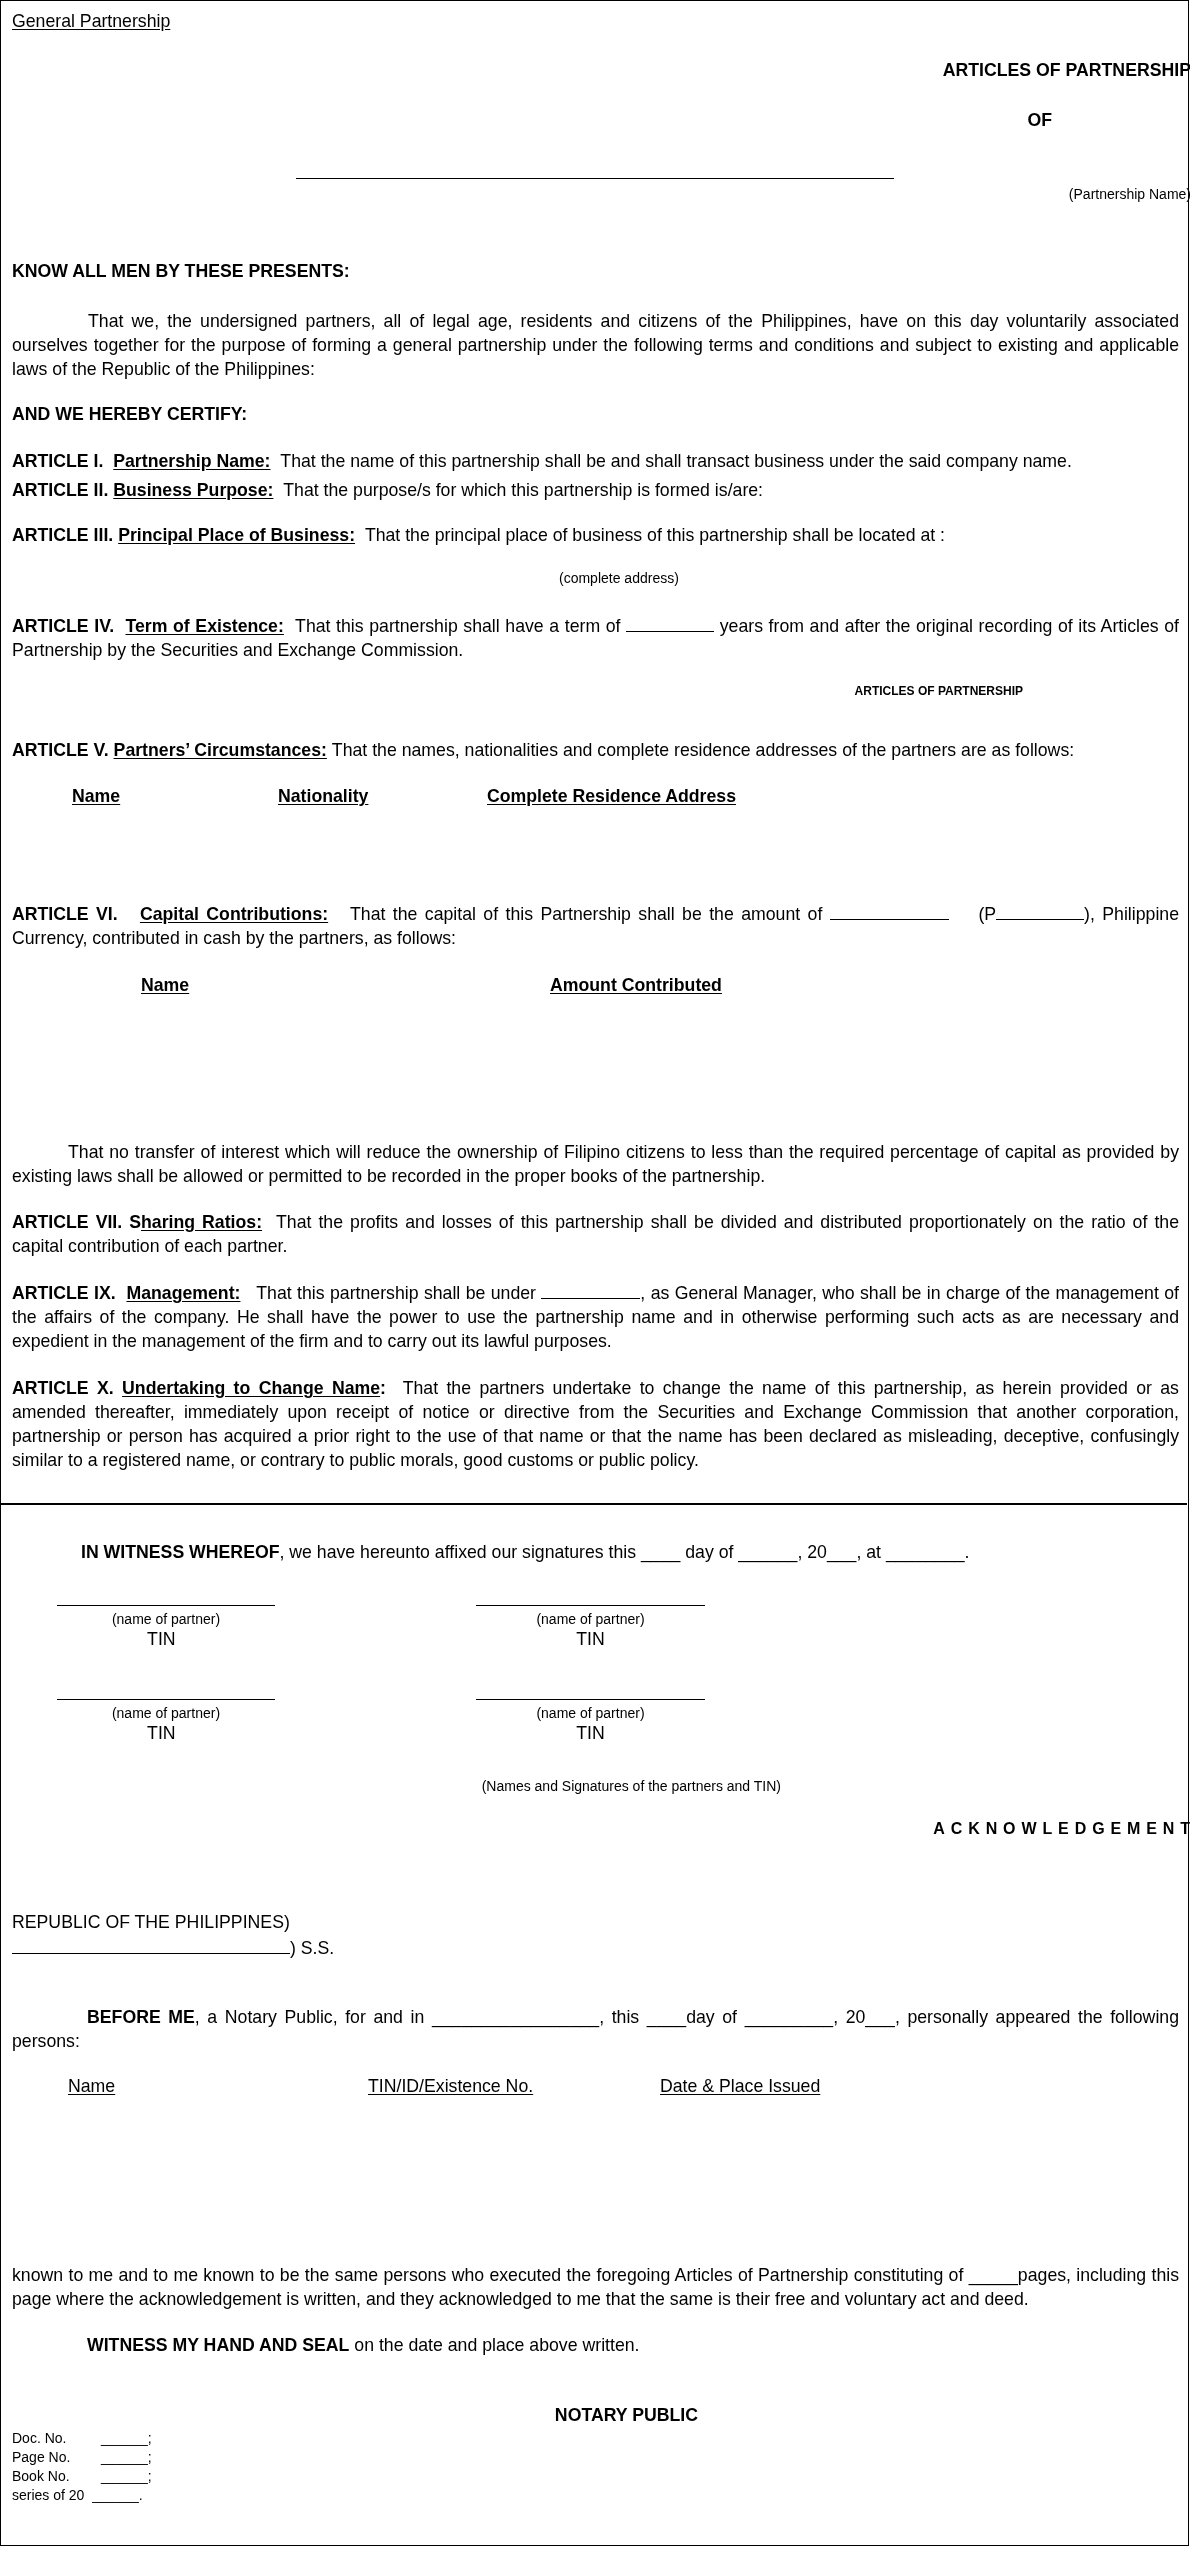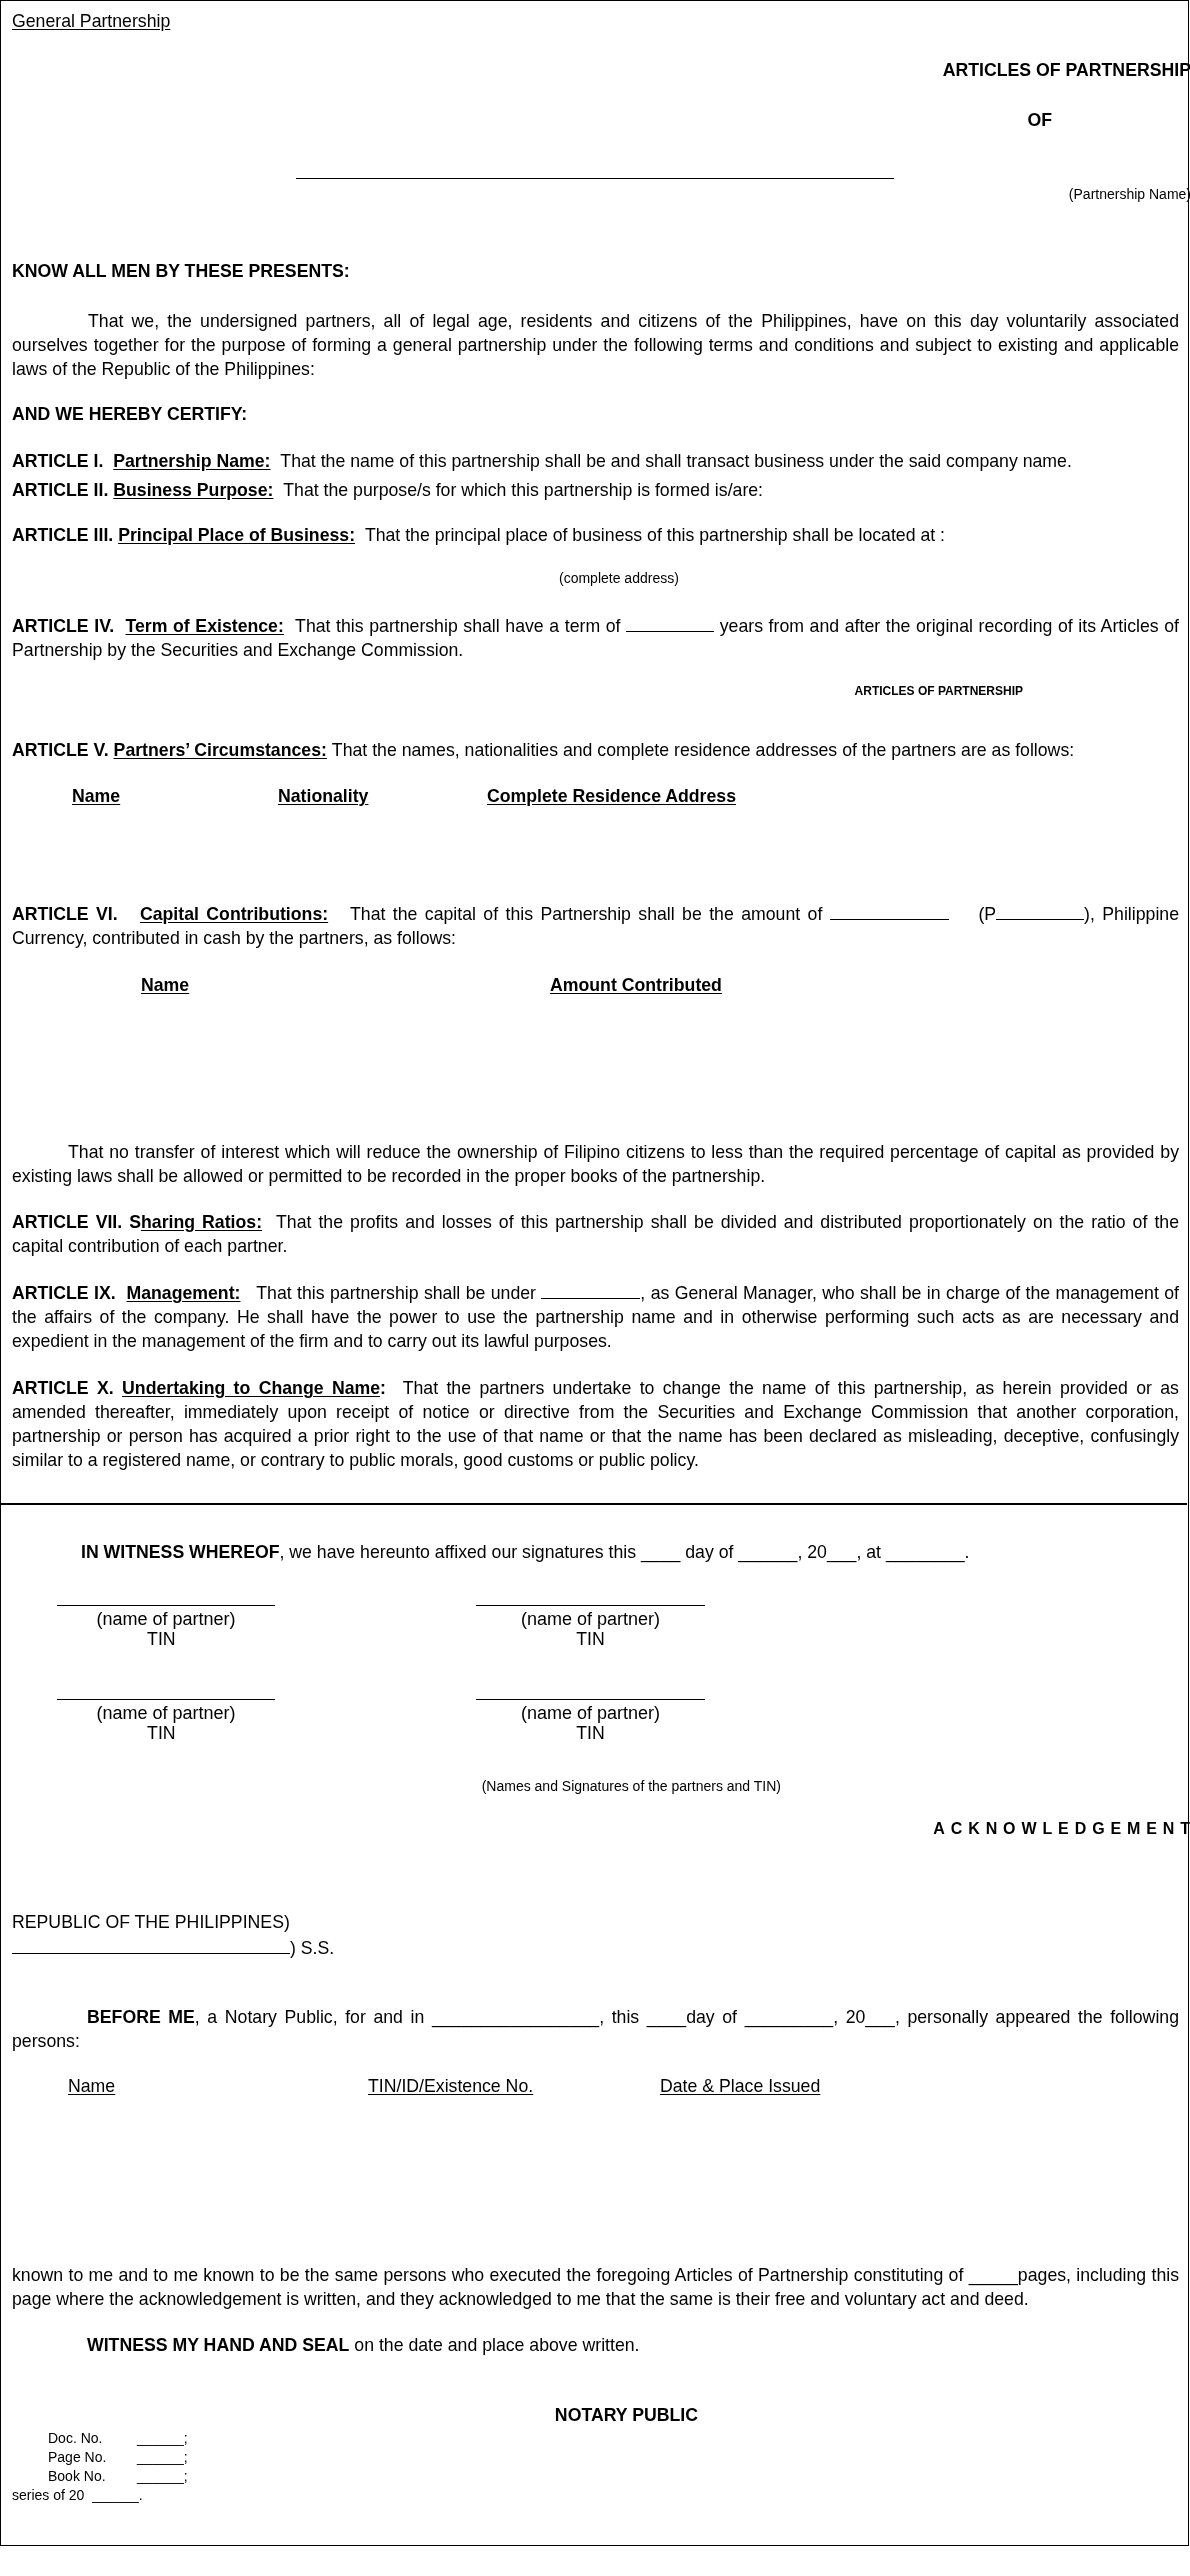--- a/index.html
+++ b/index.html
@@ -14,24 +14,24 @@
   .u { text-decoration: underline; text-underline-offset: 1.9px; }
   .c { text-align: right; }
   .par { position: absolute; left: 12px; width: 1167px; font-size: 17.7px; line-height: 24px;
          text-align: justify; }
   .small { font-size: 14px; }
   .tiny  { font-size: 12px; }
   .line  { position: absolute; height: 0; border-top: 1.9px solid #000; }
   .blank { display: inline-block; border-bottom: 1.4px solid #000; height: 16px; vertical-align: baseline; }
   .sig { position: absolute; text-align: center; }
   .sig .sline { border-top: 1.4px solid #000; margin: 0 auto; }
-  .sig .sname { font-size: 18px; line-height: 18.6px; margin-top: 3.7px; }
+  .sig .sname { font-size: 14px; line-height: 18.6px; margin-top: 3.7px; }
   .sig .stin  { font-size: 17.7px; line-height: 22px; }
   .notes .row { height: 19px; font-size: 14px; line-height: 18.6px; white-space: nowrap; }
-  .notes .lbl { display: inline-block; width: 89px; margin-left: 36px; }
+  .notes .lbl { display: inline-block; width: 89px; }
   .ack { letter-spacing: 5.9px; font-size: 16px; }
 </style>
 </head>
 <body>
 
 <div class="page"></div>
 <div class="sep"></div>
 
 <div class="t u" style="left:12px; top:10.2px;">General Partnership</div>
 <div class="t b c" style="left:0; width:1191px; top:59px;">ARTICLES OF PARTNERSHIP</div>

